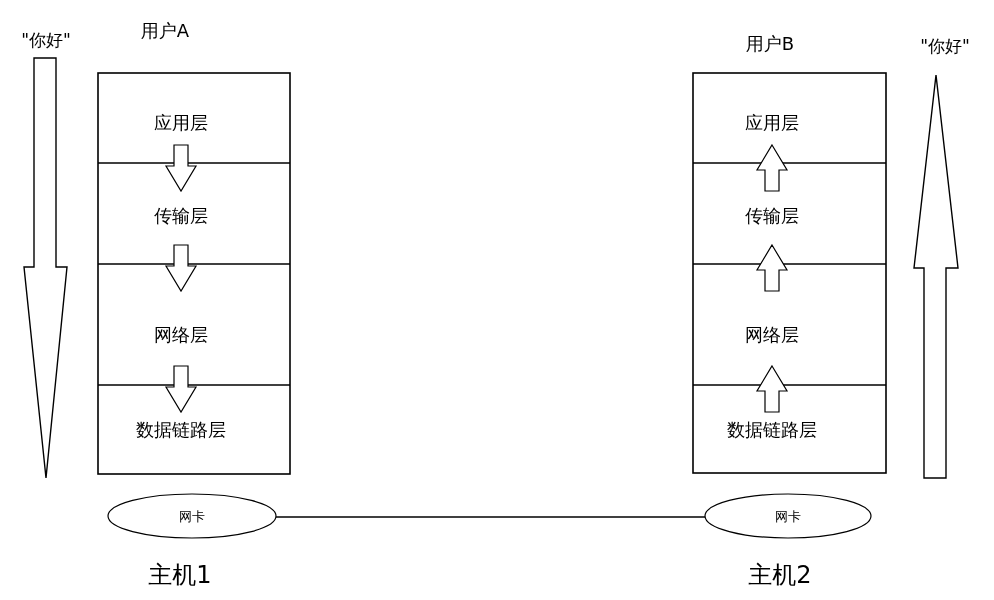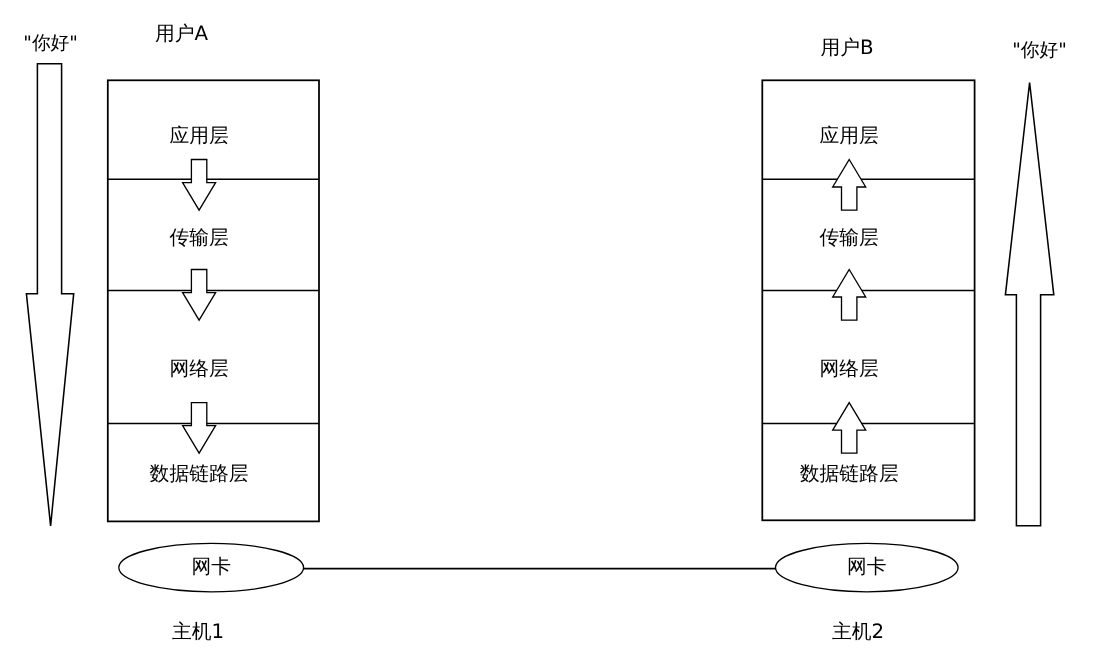--- a/index.html
+++ b/index.html
@@ -42,24 +42,24 @@
     letter-spacing: 0px;
   }
   .user-label {
     font-size: 18px;
   }
   .layer-label {
     font-size: 18px;
     font-family: Liberation Serif, serif;
   }
   .nic-label {
-    font-size: 18px;
+    font-size: 13px;
   }
   .host-label {
-    font-size: 18px;
+    font-size: 24px;
   }
 </style>
 </head>
 <body>
 
 <div id="canvas">
 
   <svg id="diagram-svg" viewBox="0 0 994 600">
 
     <polygon points="34,58 56,58 56,267 67,267 46,478 24,267 34,267" fill="#ffffff" stroke="#000000" stroke-width="1.4" stroke-linejoin="miter"></polygon>

